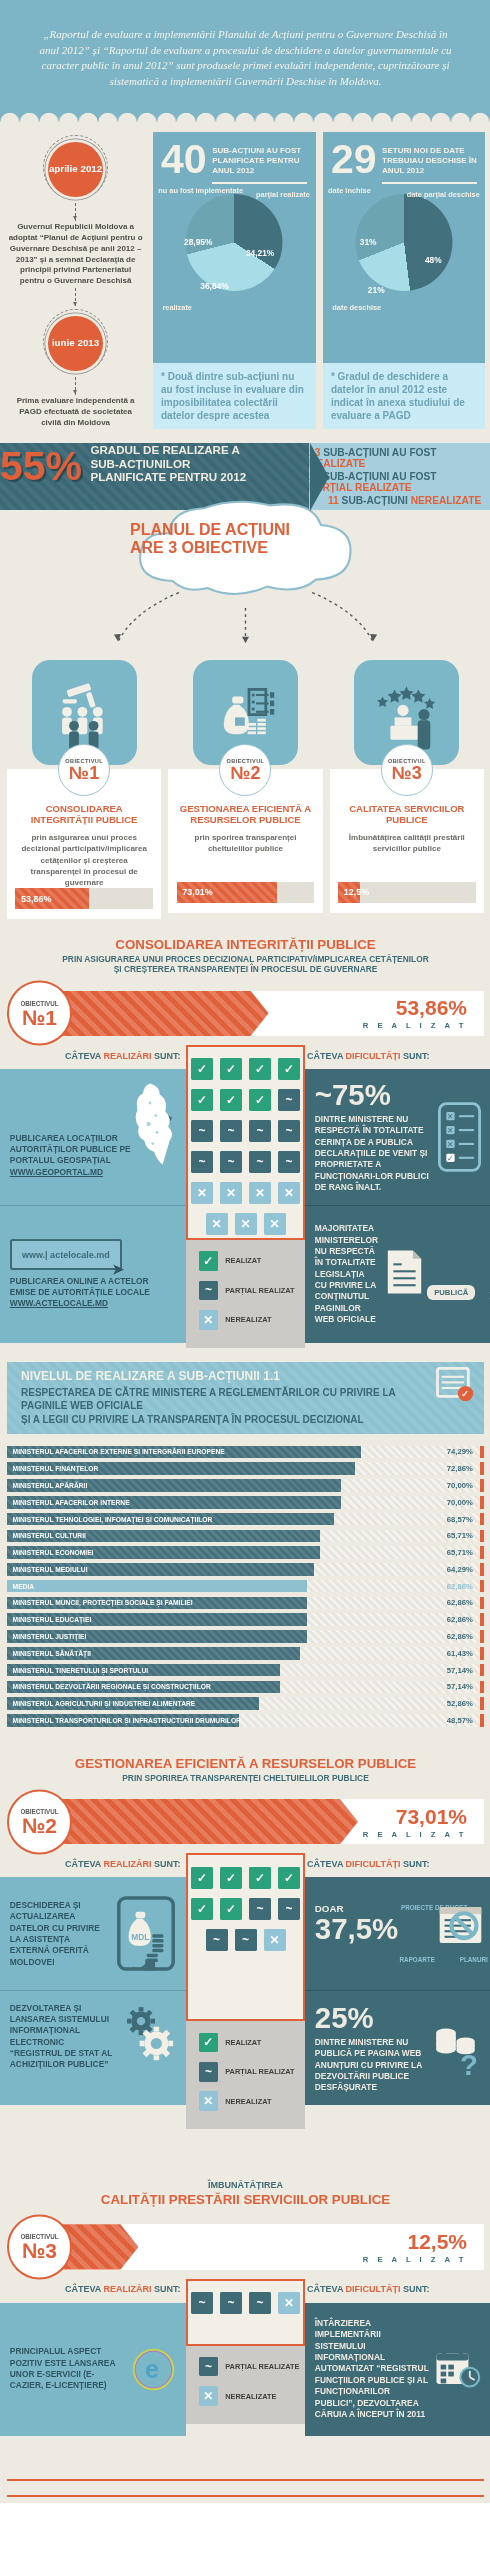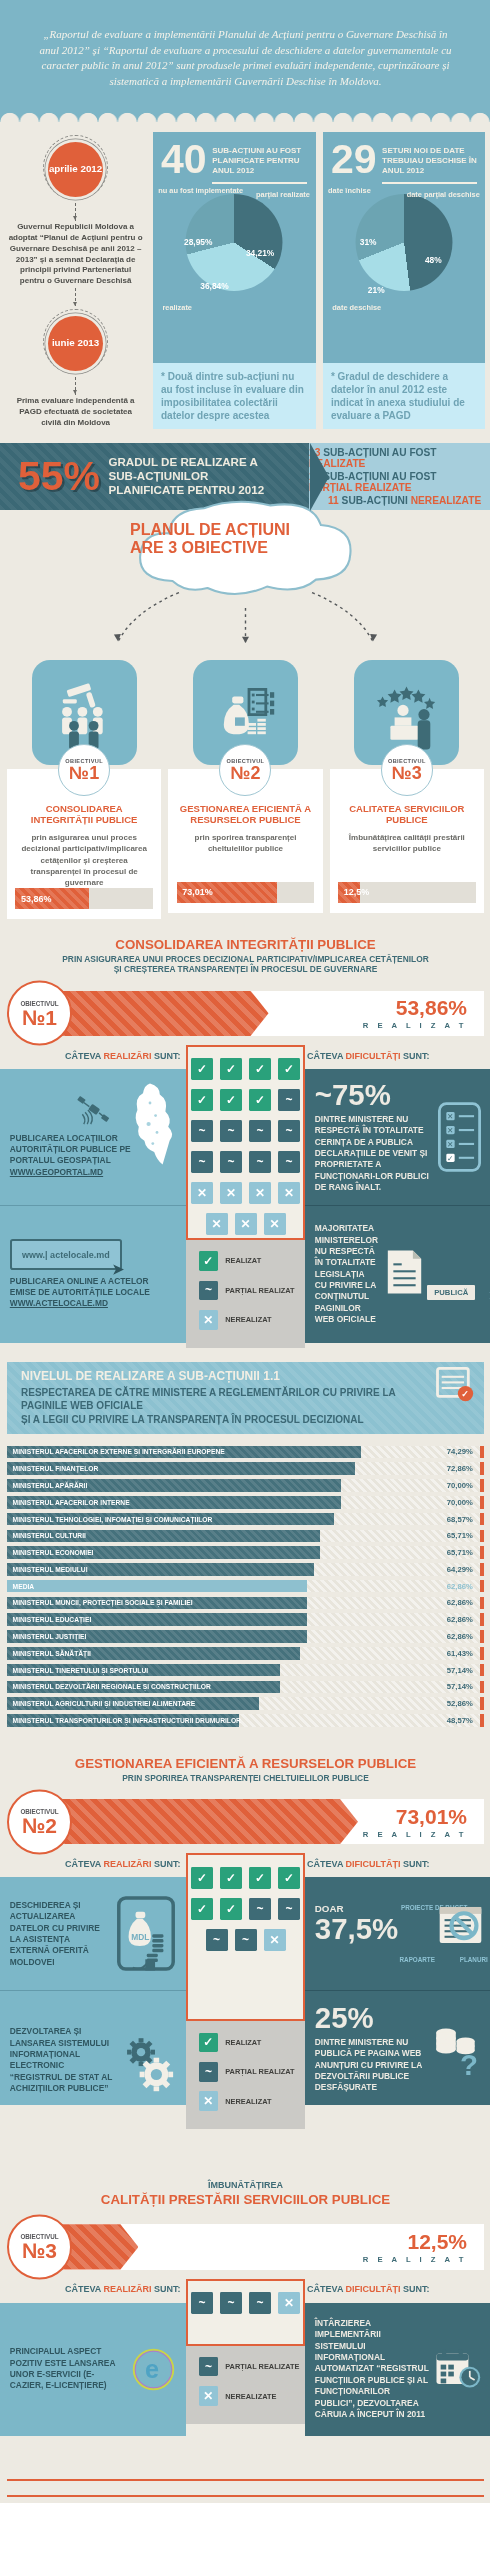--- a/index.html
+++ b/index.html
@@ -46,21 +46,21 @@
   .pl{position:absolute;font-size:7.4px;font-weight:bold;color:#F3EFE4;line-height:1.1;z-index:3}
   .pl.tl{left:5.6px;top:0;text-align:left}
   .pl.tr{right:5.6px;top:4.2px;text-align:right}
   .pl.bl{left:9.8px;bottom:7px;text-align:left}
   .pv{position:absolute;color:#fff;font-weight:bold;font-size:8.4px;z-index:3;transform:translate(-50%,-50%)}
   .snote{background:var(--note);color:#6FA3B4;font-weight:bold;font-size:10px;line-height:1.3;
      padding:7px 8.4px;min-height:46px;margin-top:auto}
 
   
   .b55{display:flex;height:67px}
-  .b55-l{width:309px;background:var(--tealdk);color:#EFEBDF;display:flex;align-items:center;gap:8.4px;padding-left:18px;
+  .b55-l{width:309px;background:var(--tealdk);color:#EFEBDF;display:flex;align-items:flex-start;gap:8.4px;
      background-image:repeating-linear-gradient(45deg,rgba(255,255,255,.05) 0 4.2px,transparent 4.2px 8.4px);position:relative}
   .b55-l:after{content:"";position:absolute;right:-19.6px;top:0;border-top:34px solid transparent;border-bottom:34px solid transparent;border-left:19.6px solid #3B6875;z-index:2}
   .b55-pct{font-size:41px;font-weight:bold;color:var(--orange);text-shadow:2.1px 2.1px 0 rgba(0,0,0,.3)}
   .b55-lab{font-size:11.6px;font-weight:bold;line-height:1.2;width:161px}
   .b55-r{flex:1;background:#A6CEDC;display:flex;flex-direction:column;justify-content:center;align-items:flex-end;padding-right:9.8px;gap:2.1px}
   .b55-line{font-size:10.2px;font-weight:bold;color:var(--tealdk)}
   .b55-line b{color:var(--orange)}
 
   
   .cloudzone{position:relative;height:150px}
@@ -383,21 +383,21 @@
       <small>OBIECTIVUL</small>
         <b>№1</b>
     </div>
   </div>
   <div class="rd-row">
     <div><span>CÂTEVA </span><b>REALIZĂRI</b><span> SUNT:</span></div>
     <div><span>CÂTEVA </span><b>DIFICULTĂȚI</b><span> SUNT:</span></div>
   </div>
   <div class="sec-body" style="height:280px">
     <div class="col-l">
-      <div class="pnl lt" style="height:137px;align-items:center">
+      <div class="pnl lt" style="height:137px;align-items:flex-end">
         <svg width="39" height="31" viewBox="0 0 56 44">
           <g fill="#3E6B76">
               <rect x="22" y="14" width="14" height="10" rx="2" transform="rotate(35 29 19)"></rect>
           <rect x="6" y="2" width="10" height="7" rx="1" transform="rotate(35 11 5)"></rect>
               <rect x="40" y="28" width="10" height="7" rx="1" transform="rotate(35 45 31)"></rect>
           <line x1="14" y1="9" x2="22" y2="15" stroke="#3E6B76" stroke-width="2"></line>
               <line x1="36" y1="24" x2="42" y2="29" stroke="#3E6B76" stroke-width="2"></line>
           <path d="M12 26 q6 8 2 14 M16 23 q8 9 3 17 M20 20 q10 10 4 20" stroke="#3E6B76" stroke-width="2" fill="none"></path>
             </g>
         </svg>
@@ -462,21 +462,21 @@
             <svg width="39" height="46" viewBox="0 0 56 66">
               <path d="M4 2 h36 l12 12 v50 h-48 z" fill="#F2EFE7"></path>
                 <path d="M40 2 l12 12 h-12 z" fill="#B9BDB3"></path>
               <g stroke="#3E6B76" stroke-width="3">
                   <line x1="12" y1="22" x2="24" y2="22"></line>
                   <line x1="12" y1="32" x2="44" y2="32"></line>
                   <line x1="12" y1="42" x2="44" y2="42"></line>
                   <line x1="12" y1="52" x2="44" y2="52"></line>
                 </g>
             </svg>
-            <div style="margin-top:2.8px;background:#EDEAE2;color:#3E6B76;font-weight:bold;font-size:7.7px;padding:2.8px 7px;border-radius:1px;display:inline-block;position:relative">PUBLICĂ</div>
+            <div style="margin-top:2.8px;background:#EDEAE2;color:#3E6B76;font-weight:bold;font-size:7.7px;padding:2.8px 7px;border-radius:6px;display:inline-block;position:relative">PUBLICĂ</div>
             <span style="color:#8FC3D4;font-size:11.2px;position:relative;top:4.2px;left:9.8px;display:inline-block">➤</span>
           </div>
         </div>
       </div>
     </div>
     <div class="cbox" style="top:-24px;height:195px">
         <div class="cbr">
           <span class="cb v">✓</span>
           <span class="cb v">✓</span>
           <span class="cb v">✓</span>
@@ -663,21 +663,21 @@
               <rect x="52" y="63" width="16" height="5" rx="2"></rect>
               <rect x="52" y="70" width="16" height="5" rx="2"></rect>
               <rect x="52" y="77" width="16" height="5" rx="2"></rect>
               <rect x="44" y="84" width="16" height="5" rx="2"></rect>
               <rect x="44" y="91" width="16" height="5" rx="2"></rect>
             </g>
           <path d="M46 96 q-10 14 -22 8" stroke="#3E6B76" stroke-width="3" fill="none"></path>
           <path d="M42 92 h14 v16 h-14 z" fill="#3E6B76"></path>
         </svg>
       </div>
-      <div class="pnl lt" style="height:114px;flex-direction:row;align-items:flex-end;border-bottom:0">
+      <div class="pnl lt" style="height:114px;flex-direction:row;align-items:flex-start;border-bottom:0">
         <div class="txt">DEZVOLTAREA ȘI LANSAREA SISTEMULUI INFORMAȚIONAL ELECTRONIC “REGISTRUL DE STAT AL ACHIZIȚIILOR PUBLICE”</div>
         <svg width="56" height="60" viewBox="0 0 80 86" style="flex:none">
           <g fill="#3E6B76">
               <circle cx="30" cy="26" r="14"></circle>
               <circle cx="30" cy="26" r="6" fill="#7CB7C8"></circle>
             <g stroke="#3E6B76" stroke-width="7">
                 <line x1="30" y1="6" x2="30" y2="12"></line>
                 <line x1="30" y1="40" x2="30" y2="46"></line>
                 <line x1="10" y1="26" x2="16" y2="26"></line>
                 <line x1="44" y1="26" x2="50" y2="26"></line>

